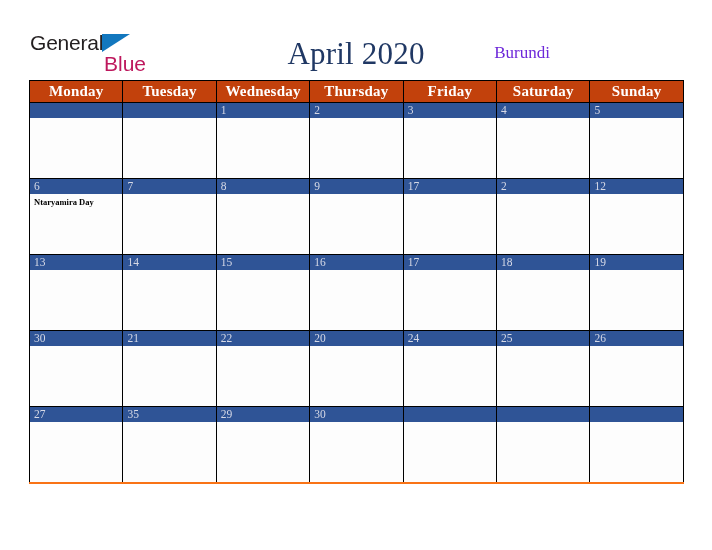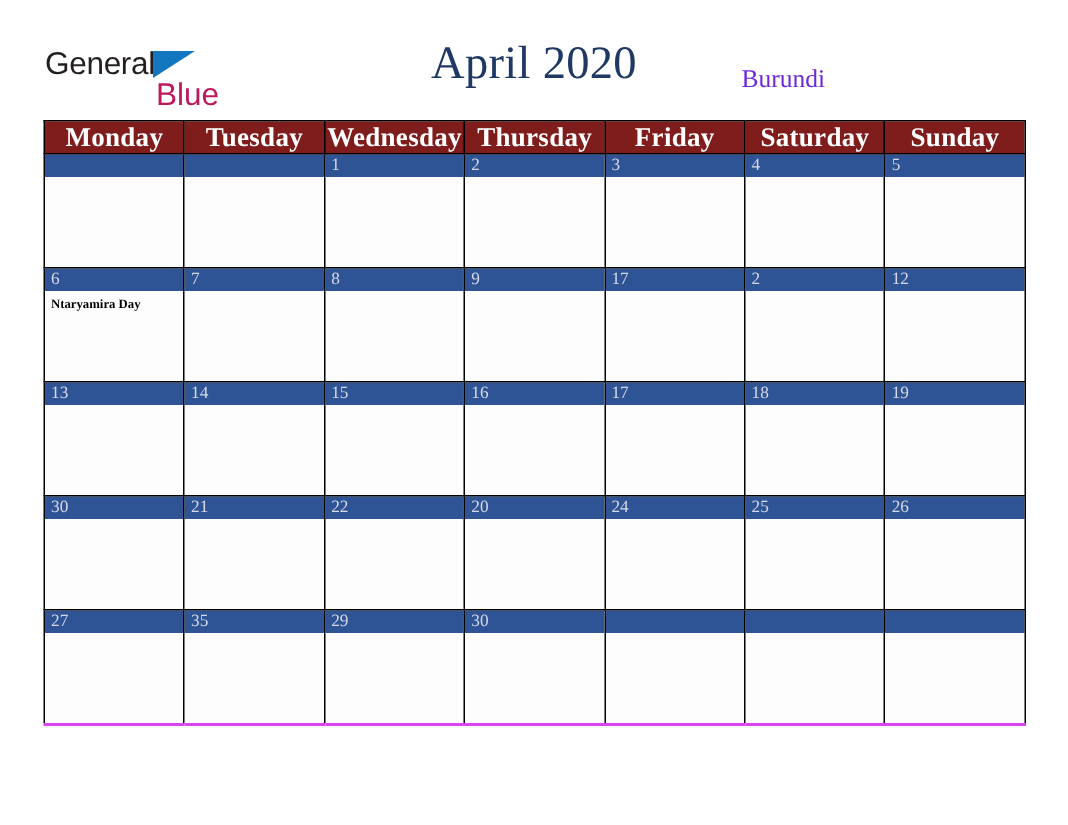--- a/index.html
+++ b/index.html
@@ -63,21 +63,21 @@
     line-height: 22px;
     display: block;
     text-align: right;
     padding-right: 4px;
     margin-top: -1px;
   }
 
   #calendar-title {
     position: absolute;
     left: 0;
-    top: 24px;
+    top: 36px;
     width: 712px;
     text-align: center;
     font-family: "Liberation Serif", serif;
     font-size: 31px;
     color: #203864;
     letter-spacing: 0.2px;
   }
 
   #country-label {
     position: absolute;
@@ -93,44 +93,44 @@
     position: absolute;
     left: 29px;
     top: 80px;
     width: 654px;
     border-collapse: collapse;
     table-layout: fixed;
   }
   #calendar-table col { width: 93.42px; }
 
   #calendar-table thead th {
-    background: #7f1d1d;
+    background: #c2410c;
     color: #ffffff;
     font-family: "Liberation Serif", serif;
     font-weight: bold;
-    font-size: 18px;
+    font-size: 15px;
     height: 21px;
     padding: 0;
     text-align: center;
     border: 1px solid #000000;
     letter-spacing: 0.2px;
   }
 
   td.day-cell {
     padding: 0;
     vertical-align: top;
     border-left: 1px solid #000000;
     border-right: 1px solid #000000;
     border-top: 1px solid #000000;
     border-bottom: 1px solid #000000;
     background: #fdfdfd;
     height: 75px;
   }
   tr.week-row:last-child td.day-cell {
-    border-bottom: 2px solid #d946ef;
+    border-bottom: 2px solid #f97316;
   }
 
   .date-bar {
     background: #2f5496;
     height: 15px;
     line-height: 15px;
     padding: 0 0 0 4px;
     font-family: "Liberation Serif", serif;
     font-size: 11.5px;
     color: #d6d9e6;

